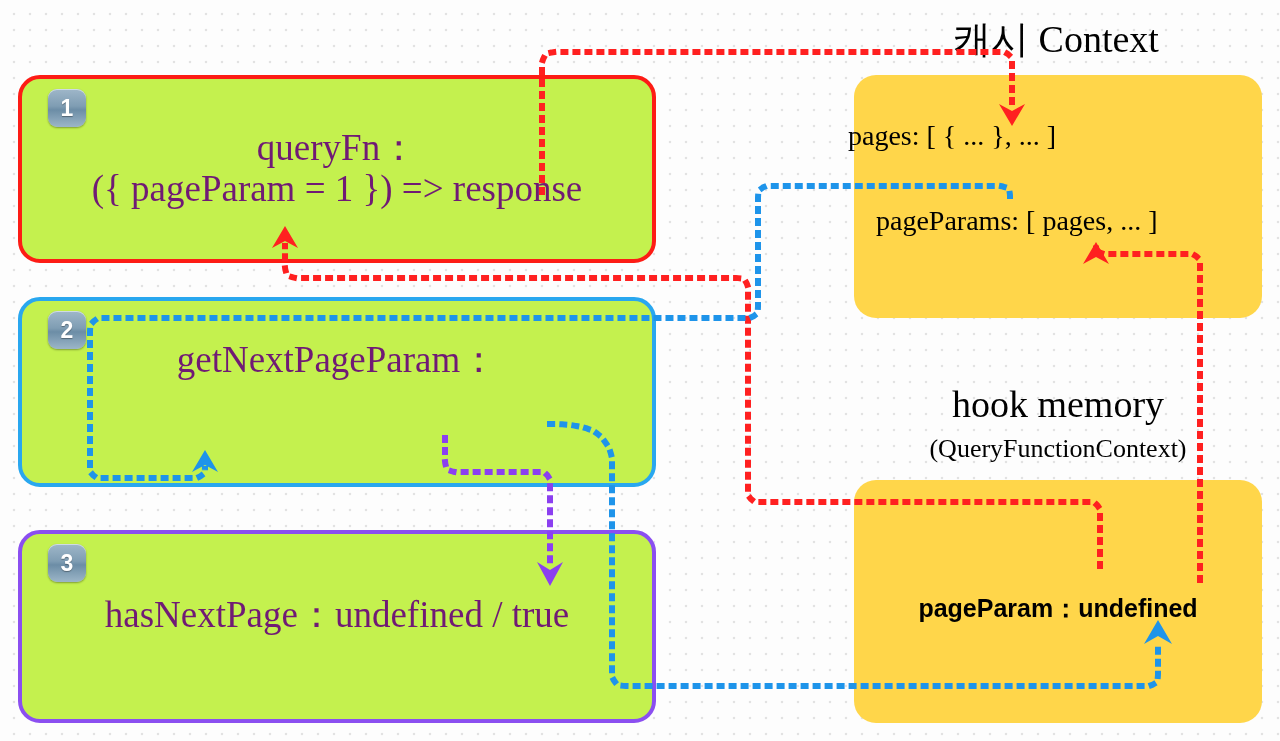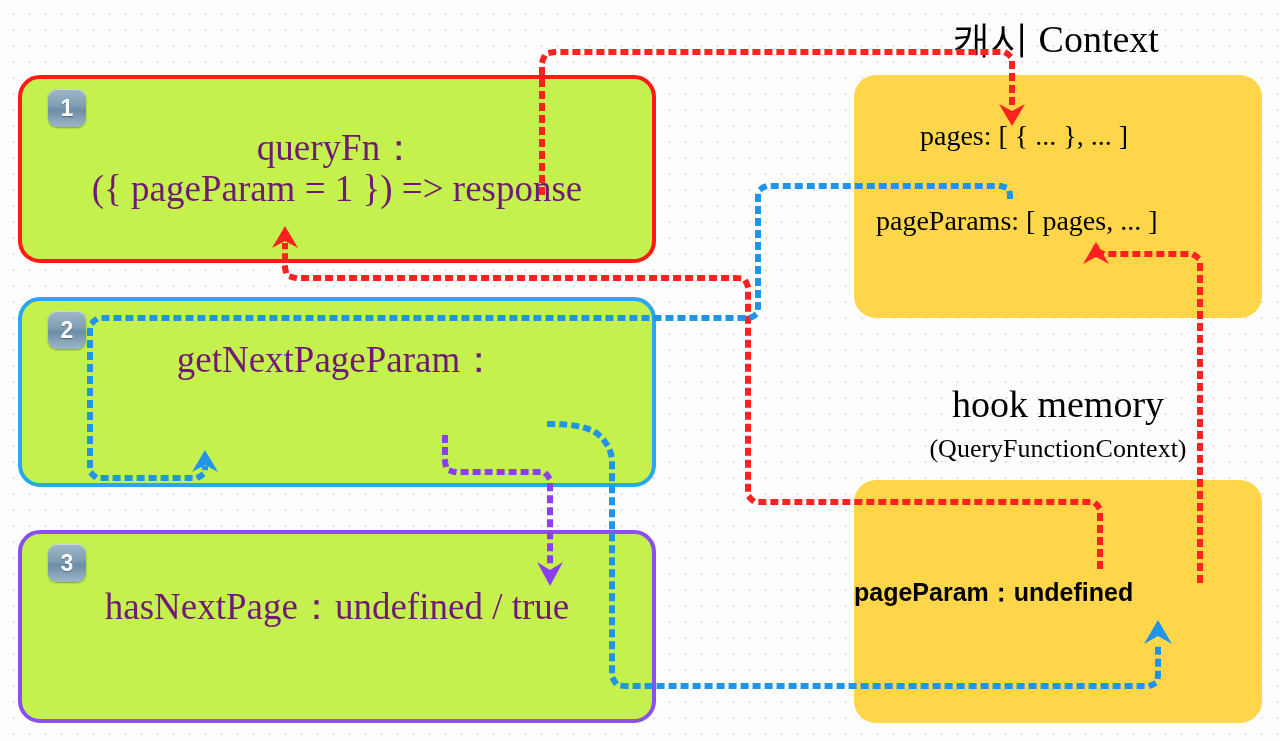--- a/index.html
+++ b/index.html
@@ -53,32 +53,32 @@
 
   .btext{
     position:absolute;left:0;right:0;
     text-align:center;
     color:#701a75;
     line-height:1.12;
     white-space:nowrap;
   }
   .b1 .btext{top:48px;font-size:37px;}
   .b2 .btext{top:38px;font-size:37px;}
-  .b3 .btext{top:52px;font-size:37px;}
+  .b3 .btext{top:60px;font-size:37px;}
   .btext .l2{display:block;}
 
   .ylabel{
     position:absolute;
     color:#000;
     white-space:nowrap;
   }
-  .ylabel.pages{left:920px;top:120px;font-size:28px;}
+  .ylabel.pages{left:848px;top:120px;font-size:28px;}
   .ylabel.pparams{left:876px;top:205px;font-size:28px;}
   .ylabel.pparam{
-    left:854px;width:408px;top:576px;
+    left:854px;width:408px;text-align:center;top:592px;
     font-family:"Liberation Sans", sans-serif;
     font-weight:bold;font-size:25px;
   }
 
   .title{
     position:absolute;
     color:#000;
     text-align:center;
     white-space:nowrap;
   }

